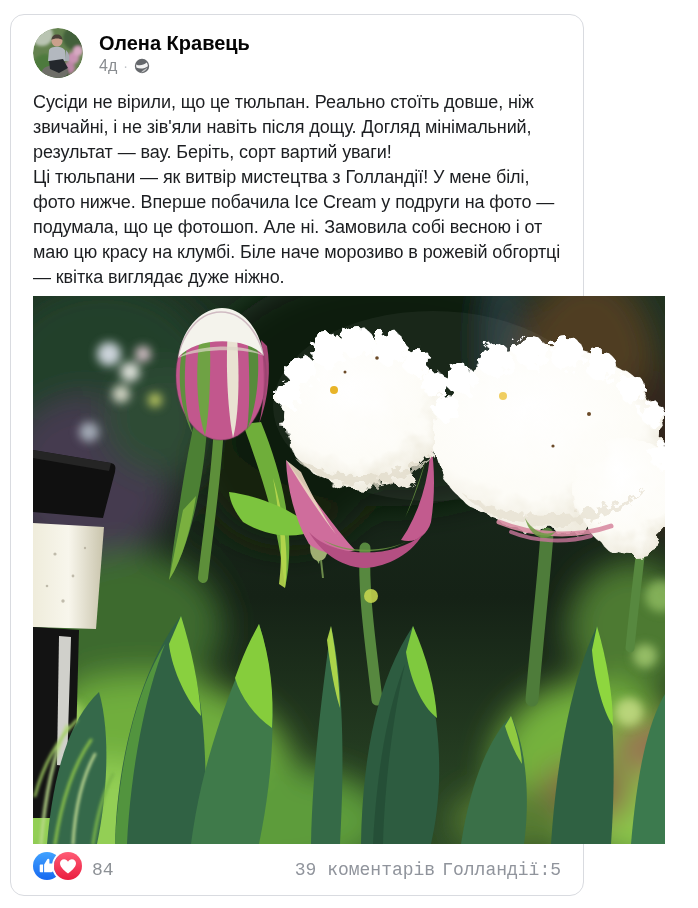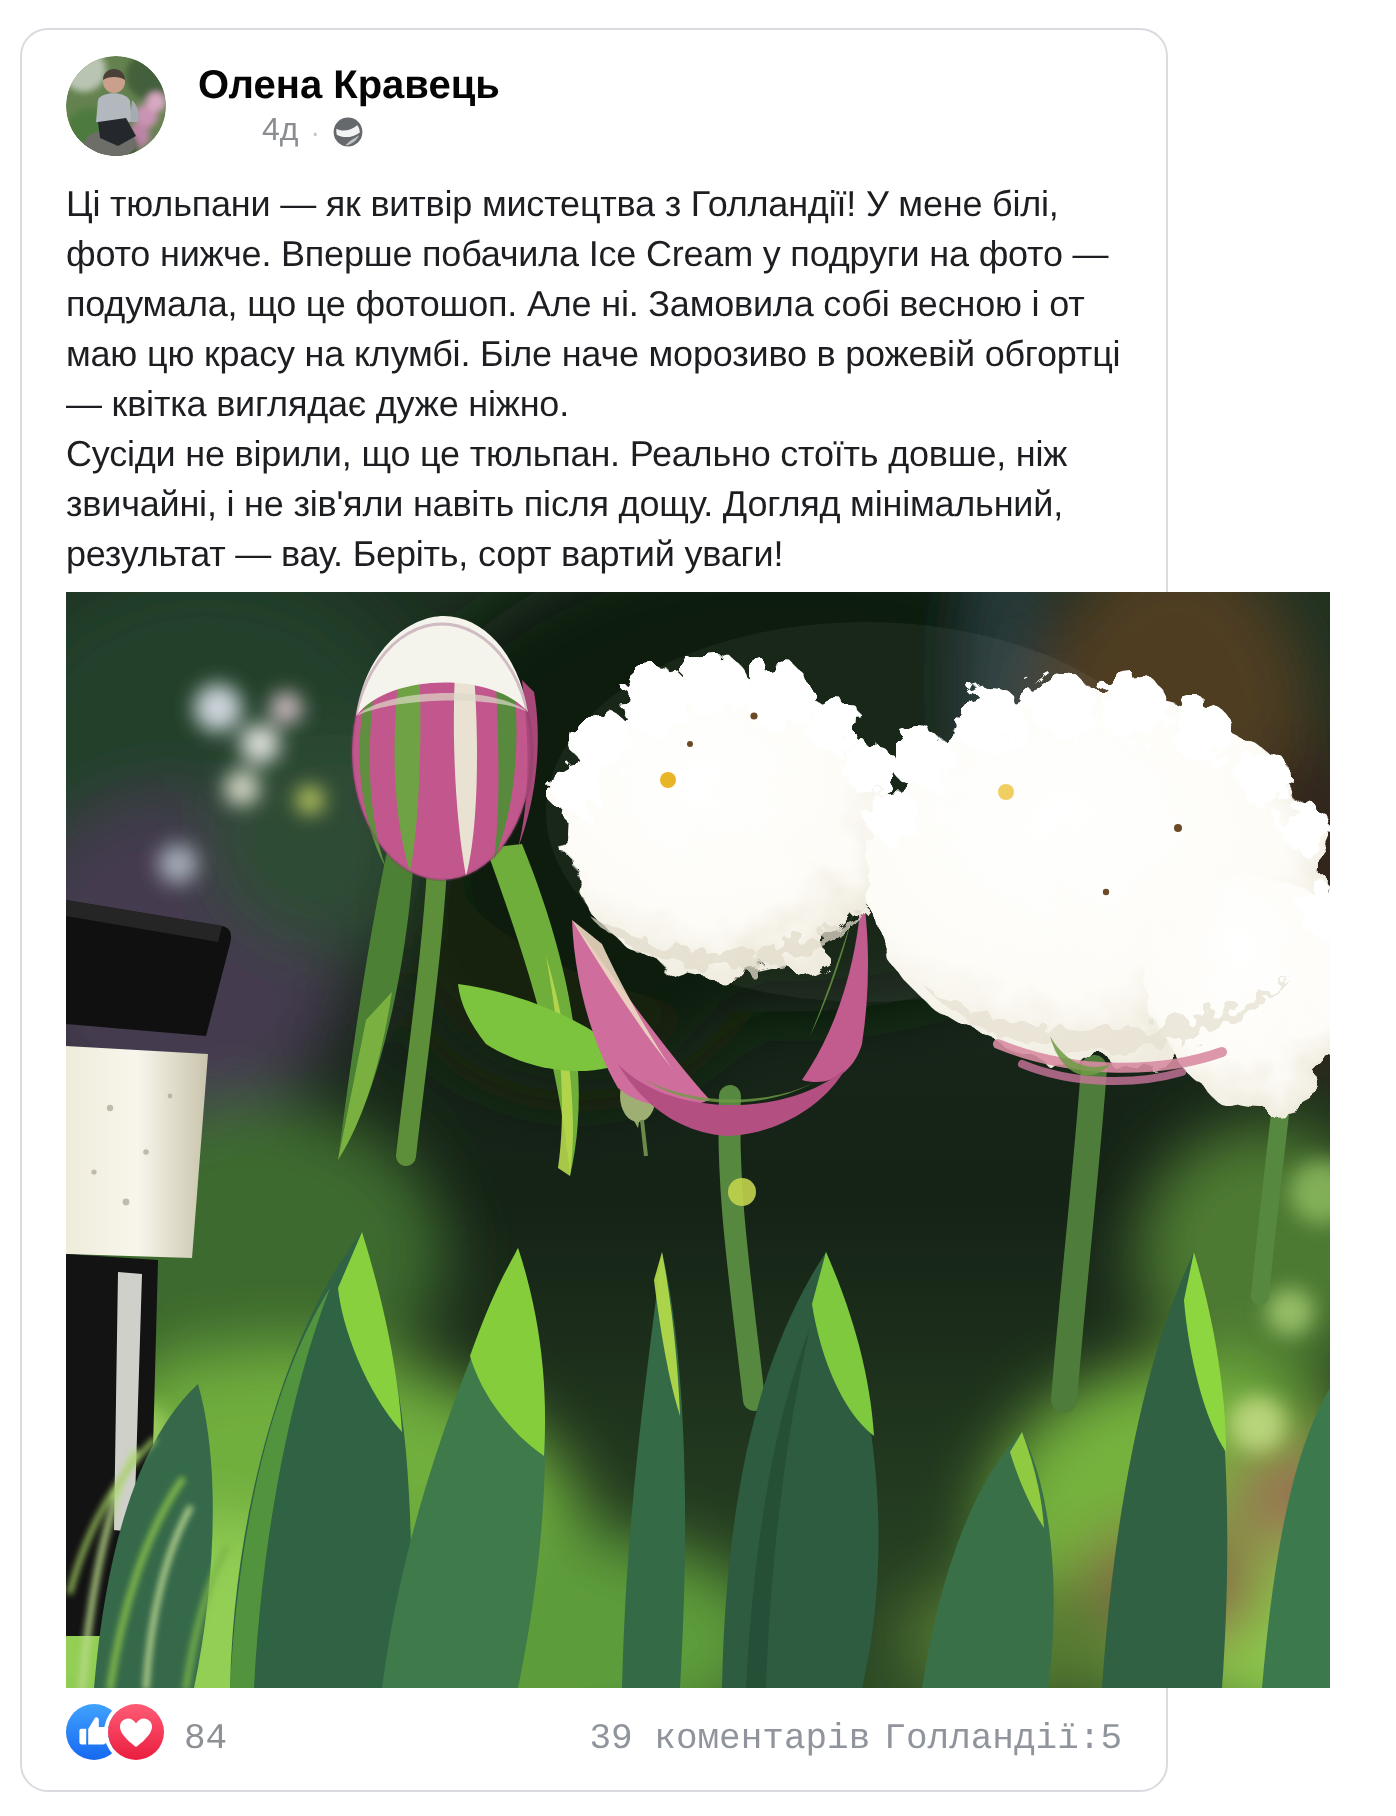--- a/index.html
+++ b/index.html
@@ -7,21 +7,21 @@
   .page{position:relative;width:698px;height:908px;}
   .card{position:absolute;left:10px;top:14px;width:574px;box-sizing:border-box;
     background:#fff;border:1px solid #d9dbe0;border-radius:14px;padding-bottom:15px;}
   
   .header{display:flex;align-items:flex-start;gap:16px;padding:13px 22px 0 22px;}
   .avatar{width:50px;height:50px;border-radius:50%;overflow:hidden;flex:0 0 auto;cursor:pointer;}
   .avatar svg{display:block;}
   .head-col{display:flex;flex-direction:column;padding-top:3px;}
   .author-name{font-size:20px;font-weight:700;color:#050505;line-height:24px;}
   .meta-row{display:flex;align-items:center;gap:6px;margin-top:2px;}
-  .timestamp{font-size:16px;color:#8a8d91;margin-left:32px;}
+  .timestamp{font-size:16px;color:#8a8d91;}
   .middot{font-size:14px;color:#c0c3c8;}
   .globe{width:16px;height:16px;display:inline-block;}
   
   .body-text{padding:12px 22px 0 22px;font-size:18px;line-height:25px;color:#1c1e21;letter-spacing:-0.1px;}
   .body-text p{margin:0;}
   
   .photo-wrap{margin:6px 22px 0 22px;width:632px;height:548px;line-height:0;cursor:pointer;}
   .photo-wrap svg{display:block;}
   
   .engagement{display:flex;align-items:flex-end;padding:8px 22px 0 22px;font-family:Liberation Mono, monospace;}
@@ -80,22 +80,22 @@
               <circle cx="8" cy="8" r="7.2" fill="#65686c"></circle>
               <path d="M2.2 6.4 C5 8 9.5 7.4 12.6 4.6 C13.4 5.6 13.9 6.9 13.9 8.2 C10.5 10.8 5.8 11.3 2.4 9.4 C2.1 8.4 2.1 7.4 2.2 6.4 Z" fill="#fff" opacity=".92"></path>
               <path d="M6.8 14.8 C9.8 14.3 12.4 12.3 13.5 9.6 C11 11.5 8.6 12 6.8 14.8 Z" fill="#fff" opacity=".6"></path>
             </svg>
           </span>
         </span>
       </div>
     </div>
 
     <div class="body-text">
+      <p>Сусіди не вірили, що це тюльпан. Реально стоїть довше, ніж звичайні, і не зів'яли навіть після дощу. Догляд мінімальний, результат — вау. Беріть, сорт вартий уваги!</p>
       <p>Ці тюльпани — як витвір мистецтва з Голландії! У мене білі, фото нижче. Вперше побачила Ice Cream у подруги на фото — подумала, що це фотошоп. Але ні. Замовила собі весною і от маю цю красу на клумбі. Біле наче морозиво в рожевій обгортці — квітка виглядає дуже ніжно.</p>
-      <p>Сусіди не вірили, що це тюльпан. Реально стоїть довше, ніж звичайні, і не зів'яли навіть після дощу. Догляд мінімальний, результат — вау. Беріть, сорт вартий уваги!</p>
     </div>
 
     <div class="photo-wrap">
       <svg viewBox="0 0 632 548" width="632" height="548">
         <defs>
           <linearGradient id="bgG" x1="0" y1="0" x2="0" y2="1">
             <stop offset="0" stop-color="#1e3122"></stop>
               <stop offset=".55" stop-color="#152216"></stop>
               <stop offset="1" stop-color="#2c4a26"></stop>
           </linearGradient>

